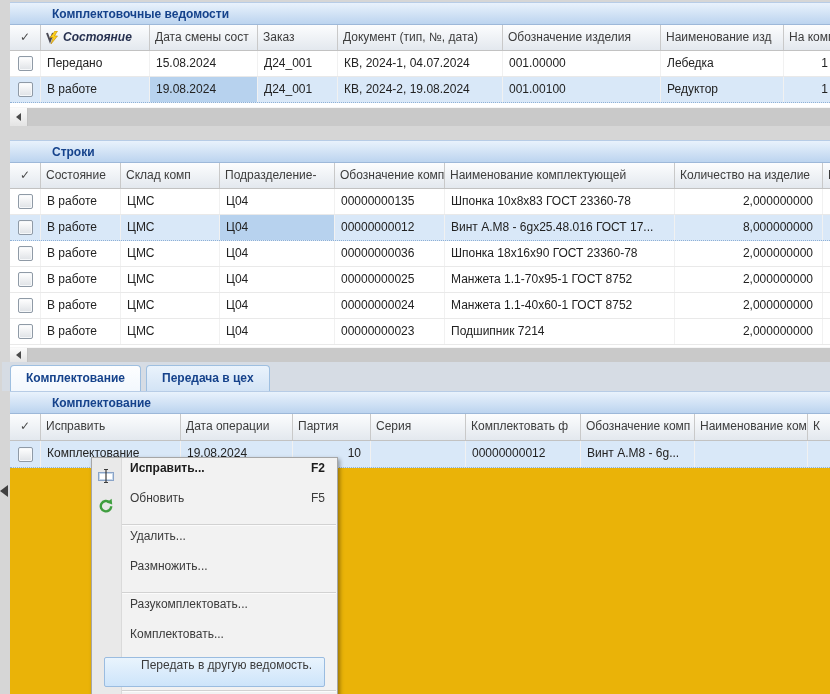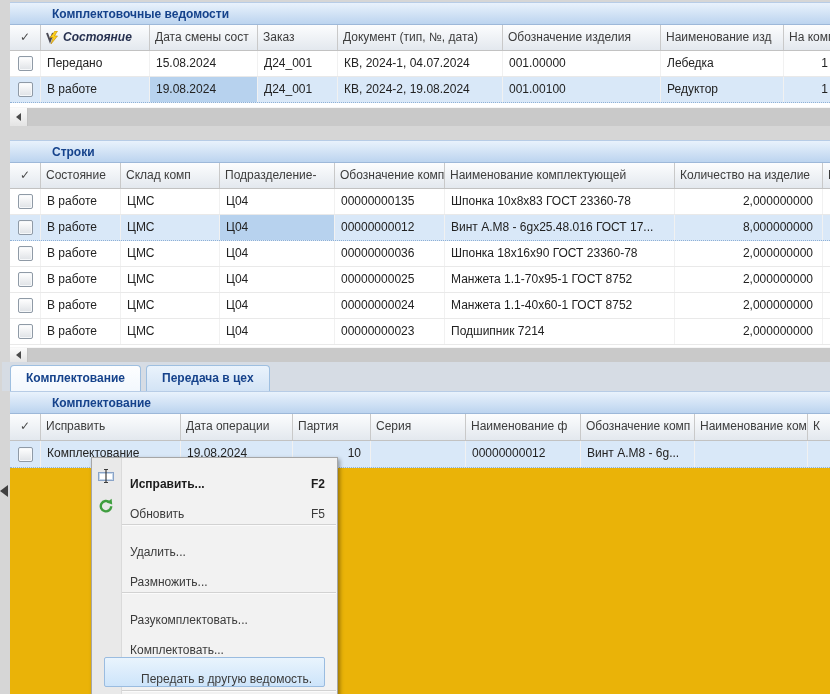--- a/index.html
+++ b/index.html
@@ -53,21 +53,21 @@
   .tab{height:26px;line-height:25px;padding:0 15px;font-weight:bold;color:#15428b;
     border:1px solid #9ebfe0;border-bottom:none;border-radius:4px 4px 0 0;
     background:linear-gradient(#eaf3fc,#d2e3f5);white-space:nowrap;cursor:default}
   .tab.active{background:linear-gradient(#fdfeff,#f2f7fd)}
   #panel-komplekt{height:305px}
   
   .menu{position:absolute;left:91px;top:457px;width:247px;z-index:20;
     background:#f2f2f2;border:1px solid #a6a6a6;box-shadow:2px 2px 4px rgba(0,0,0,.35);
     padding:3px 0;box-sizing:border-box}
   .menu .gutter{position:absolute;left:0;top:0;bottom:0;width:29px;background:#e9e9e9;border-right:1px solid #dadada}
-  .mi{position:relative;height:30px;display:flex;align-items:flex-end;padding:0 12px 0 38px;box-sizing:border-box;color:#3b3b3b}
+  .mi{position:relative;height:30px;display:flex;align-items:flex-start;padding:0 12px 0 38px;box-sizing:border-box;color:#3b3b3b}
   .mi .lab{flex:1;white-space:nowrap;overflow:hidden}
   .mi .sc{margin-left:16px;color:#3b3b3b}
   .mi.bold .lab,.mi.bold .sc{font-weight:bold;color:#1c1c1c}
   .mi .ic{position:absolute;left:6px;top:7px;width:16px;height:16px}
   .mi.hl{background:linear-gradient(#e9f4fd,#cde4fa);border:1px solid #9abce0;border-radius:2px;
     margin:0 12px;padding-left:36px}
   .msep{height:1px;background:#d2d2d2;border-bottom:1px solid #fbfbfb;margin:3px 1px}
   
   .mini-arrow{position:absolute;left:0px;top:485px;width:0;height:0;
     border-top:6px solid transparent;border-bottom:6px solid transparent;border-right:8px solid #3f3f3f}
@@ -238,21 +238,21 @@
 
 <div class="panel" id="panel-komplekt">
   <div class="titlebar">Комплектование</div>
 
   <div class="hdr g-kom" style="height:27px">
     <div class="hc center">✓</div>
     <div class="hc">Исправить</div>
     <div class="hc">Дата операции</div>
     <div class="hc">Партия</div>
     <div class="hc">Серия</div>
-    <div class="hc">Наименование ф</div>
+    <div class="hc">Комплектовать ф</div>
     <div class="hc">Обозначение комп</div>
     <div class="hc">Наименование ком</div>
     <div class="hc">К</div>
   </div>
 
   <div class="row g-kom sel" style="height:27px">
     <div class="cbwrap">
         <span class="cb"></span>
       </div>
     <div class="c">Комплектование</div>

